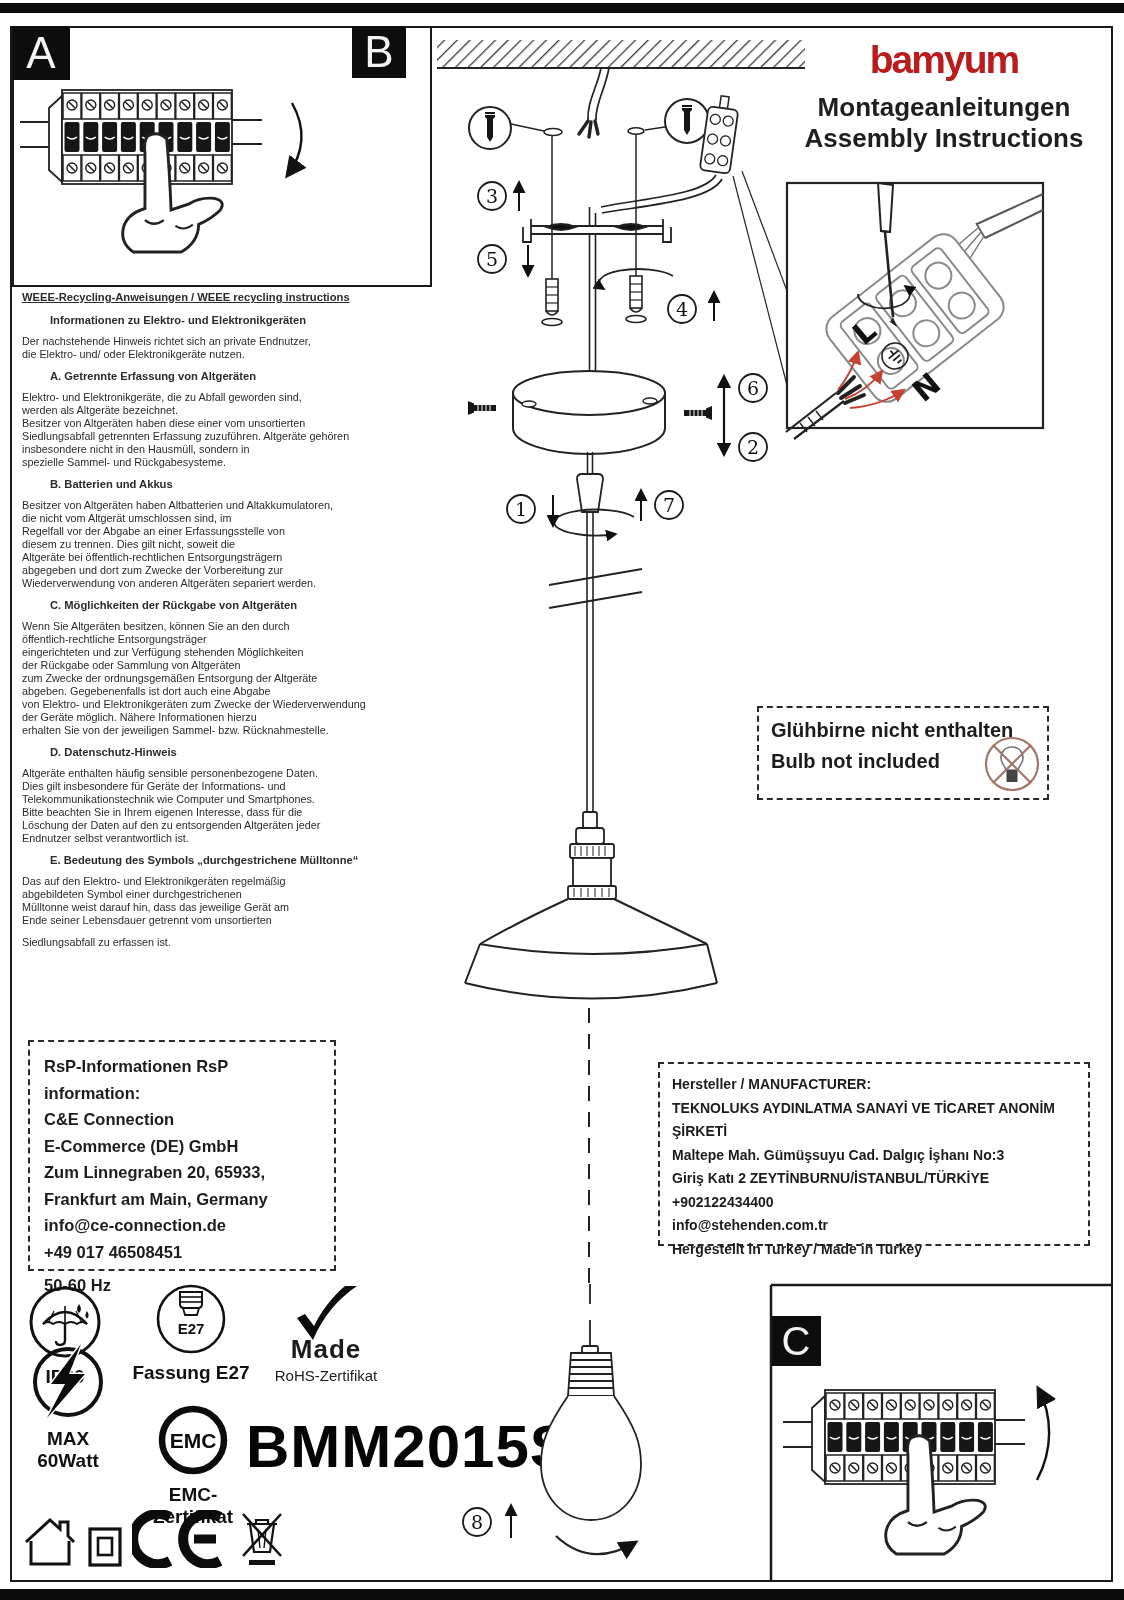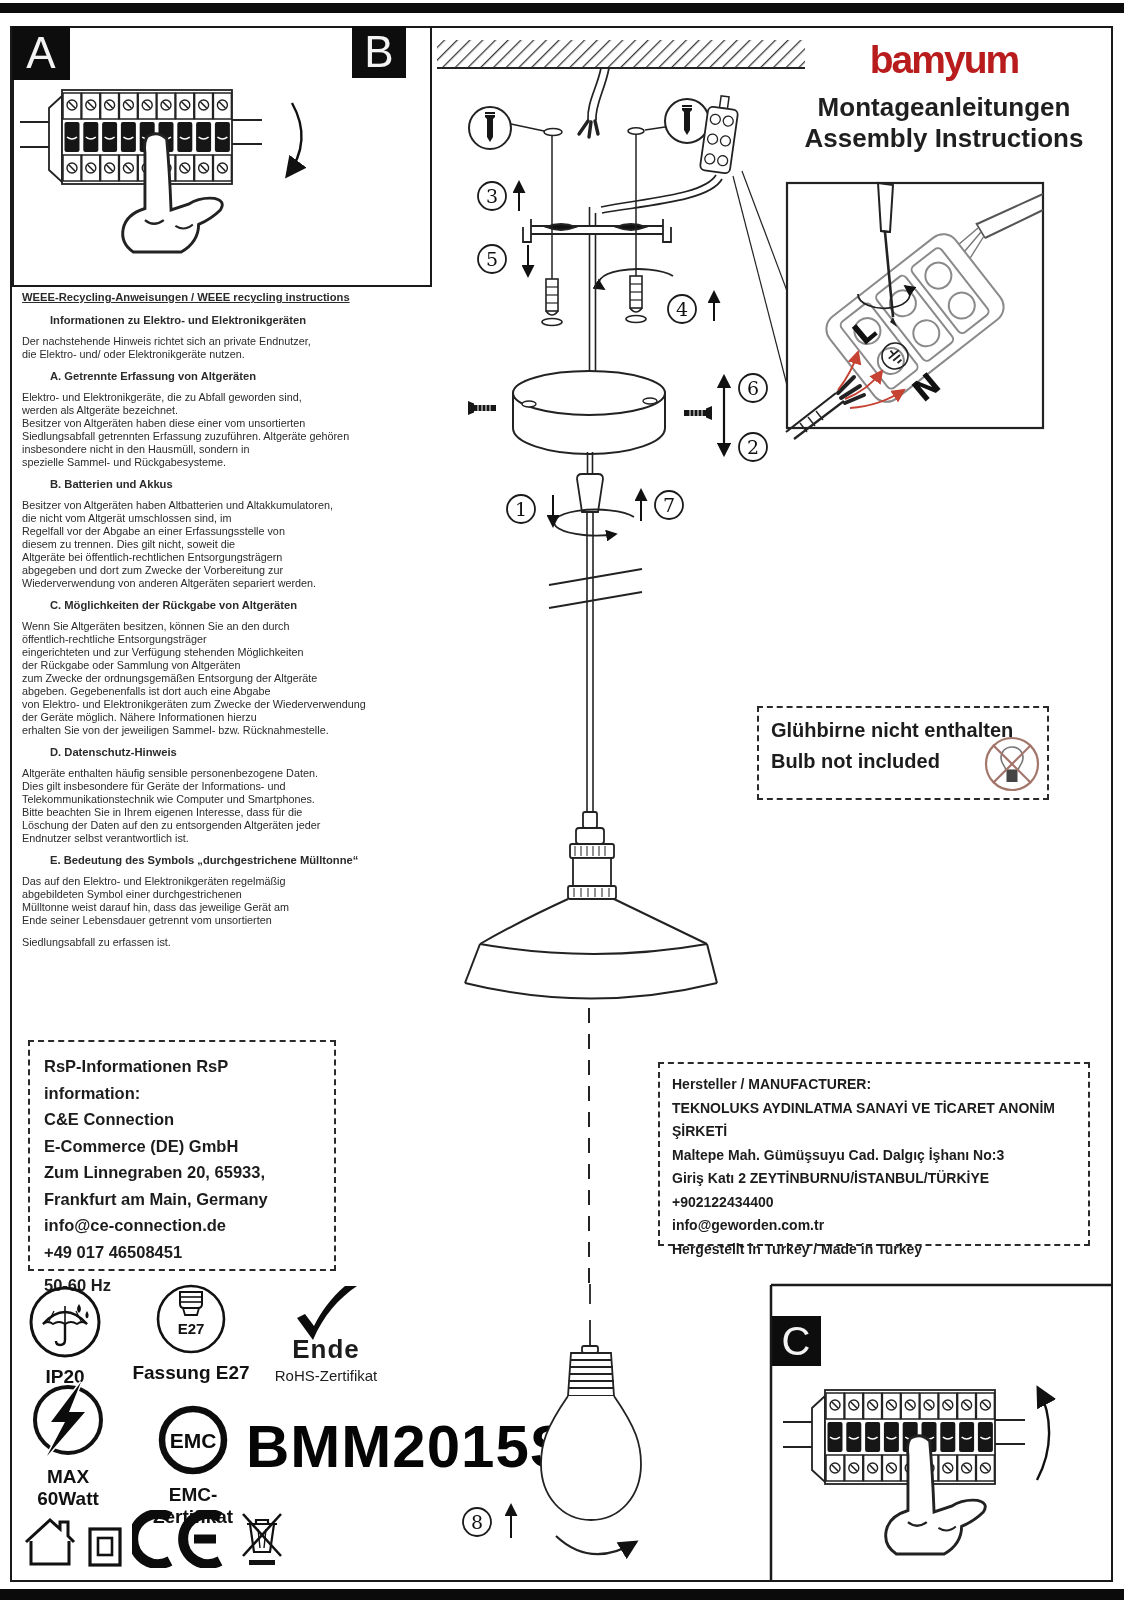--- a/index.html
+++ b/index.html
@@ -126,21 +126,21 @@
     <div>+49 017 46508451</div>
     <div class="gap">50-60 Hz</div>
   </div>
 
   <div class="abs dashbox mfr">
     <div>Hersteller / MANUFACTURER:</div>
     <div>TEKNOLUKS AYDINLATMA SANAYİ VE TİCARET ANONİM ŞİRKETİ</div>
     <div>Maltepe Mah. Gümüşsuyu Cad. Dalgıç İşhanı No:3</div>
     <div>Giriş Katı 2 ZEYTİNBURNU/İSTANBUL/TÜRKİYE</div>
     <div>+902122434400</div>
-    <div>info@geworden.com.tr</div>
+    <div>info@stehenden.com.tr</div>
     <div class="made">Hergestellt in Turkey / Made in Turkey</div>
   </div>
 
   <div class="abs cert" style="left:25px;top:1284px;width:80px;">
     <svg width="78" height="76" viewBox="0 0 78 76">
       <circle cx="39" cy="38" r="34" fill="none" stroke="#111" stroke-width="3"></circle>
       <path d="M17,40 Q39,16 61,40" fill="none" stroke="#111" stroke-width="2.4"></path>
       <path d="M17,40 Q22,36 27,40 Q33,36 39,40 Q45,36 51,40 Q56,36 61,40" fill="none" stroke="#111" stroke-width="1.8"></path>
       <line x1="39" y1="22" x2="39" y2="40" stroke="#111" stroke-width="1.6"></line>
       <line x1="28" y1="27" x2="22" y2="39" stroke="#111" stroke-width="1.2"></line>
@@ -161,25 +161,25 @@
       <path d="M29,26 L31,33 L43,33 L45,26" fill="none" stroke="#111" stroke-width="1.8"></path>
       <text x="37" y="52" text-anchor="middle" font-family="Liberation Sans,sans-serif" font-weight="bold" font-size="15" fill="#111">E27</text>
     </svg>
     <div class="cl">Fassung E27</div>
   </div>
 
   <div class="abs rohswrap">
     <svg width="86" height="62" viewBox="0 0 86 62">
       <path d="M14,34 L30,56 C40,32 56,14 74,2 L62,2 C48,14 38,28 31,42 L22,30 Z" fill="#0c0c0c"></path>
     </svg>
-    <div class="rohstxt">Ende</div>
+    <div class="rohstxt">Made</div>
     <div class="rohssub">RoHS-Zertifikat</div>
   </div>
 
-  <div class="abs cert" style="left:23px;top:1378px;width:90px;text-align:center;">
+  <div class="abs cert" style="left:23px;top:1340px;width:90px;text-align:center;">
     <svg width="82" height="82" viewBox="0 0 82 82">
       <circle cx="41" cy="42" r="33" fill="none" stroke="#111" stroke-width="4"></circle>
       <polygon points="54,4 24,44 38,44 20,78 58,34 42,34" fill="#0c0c0c" stroke="#fff" stroke-width="3"></polygon>
       <polygon points="54,4 24,44 38,44 20,78 58,34 42,34" fill="#0c0c0c"></polygon>
     </svg>
     <div class="cl">MAX 60Watt</div>
   </div>
 
   <div class="abs cert" style="left:138px;top:1402px;width:110px;">
     <svg width="76" height="76" viewBox="0 0 76 76">

